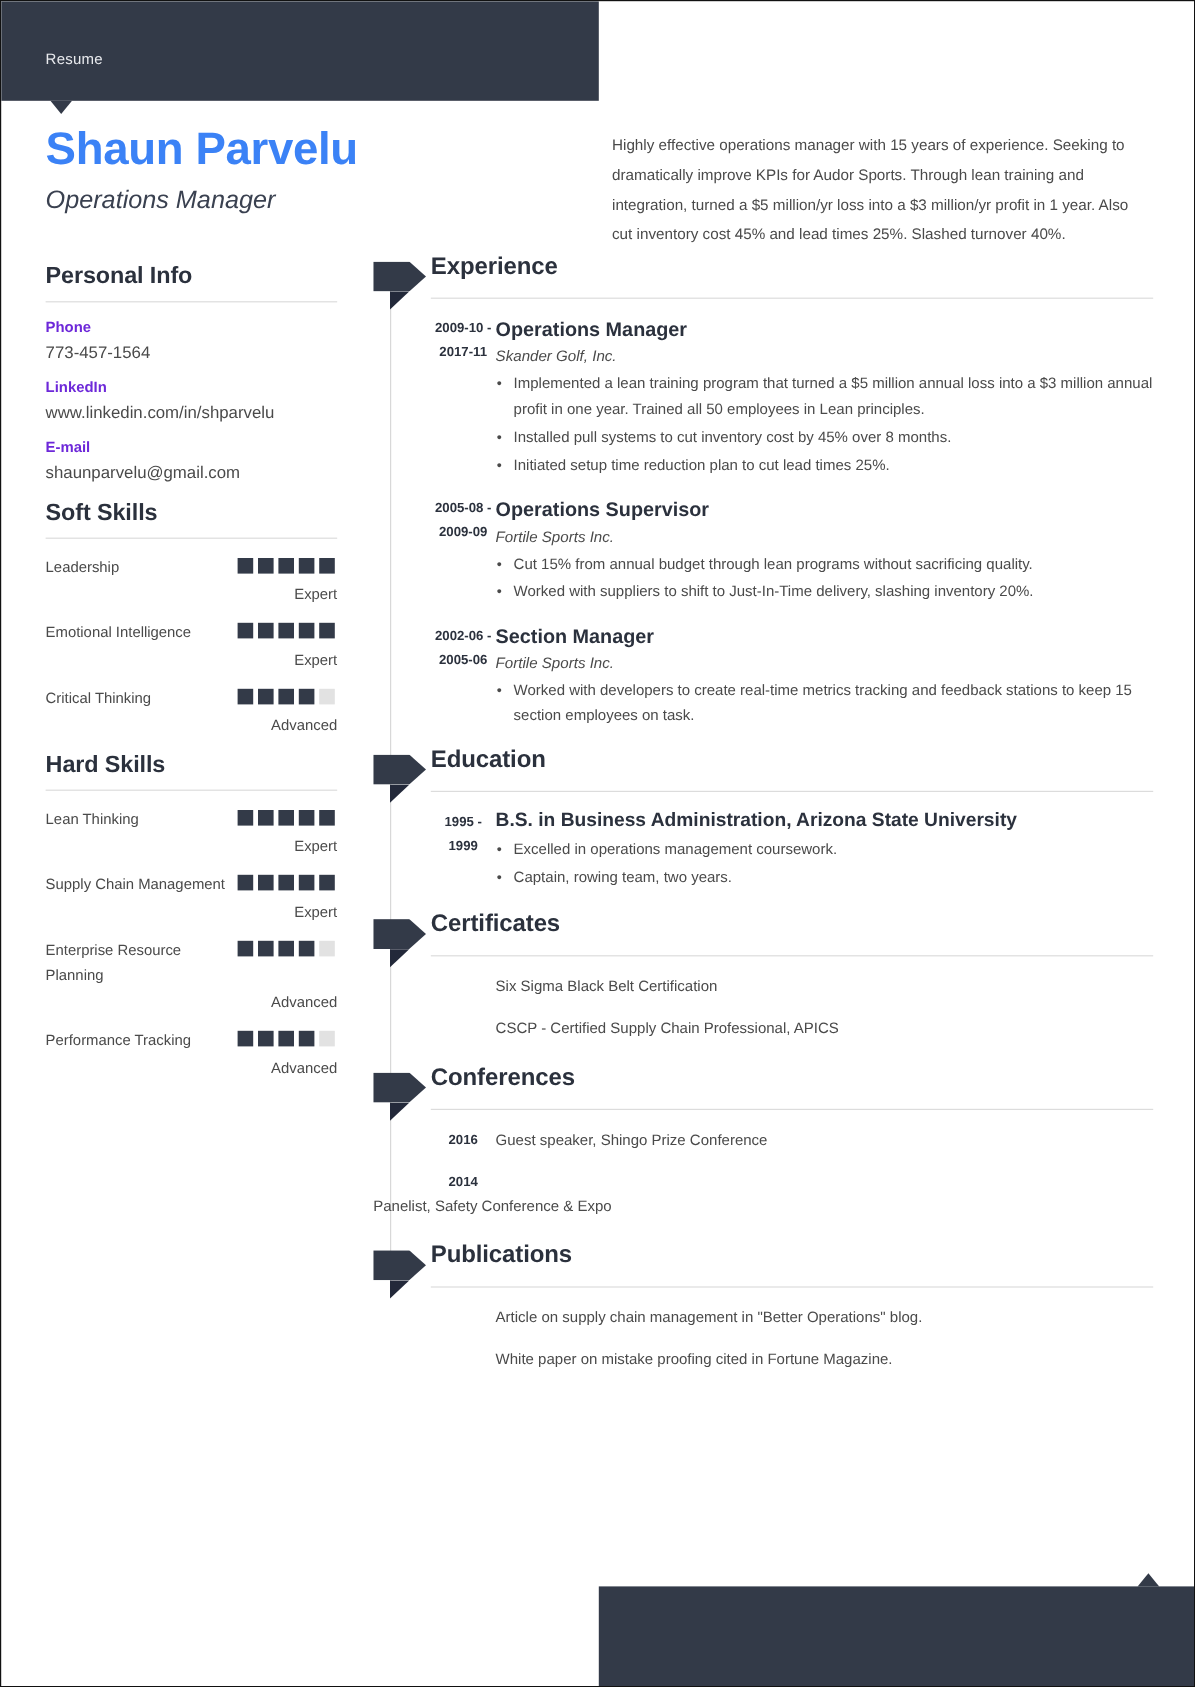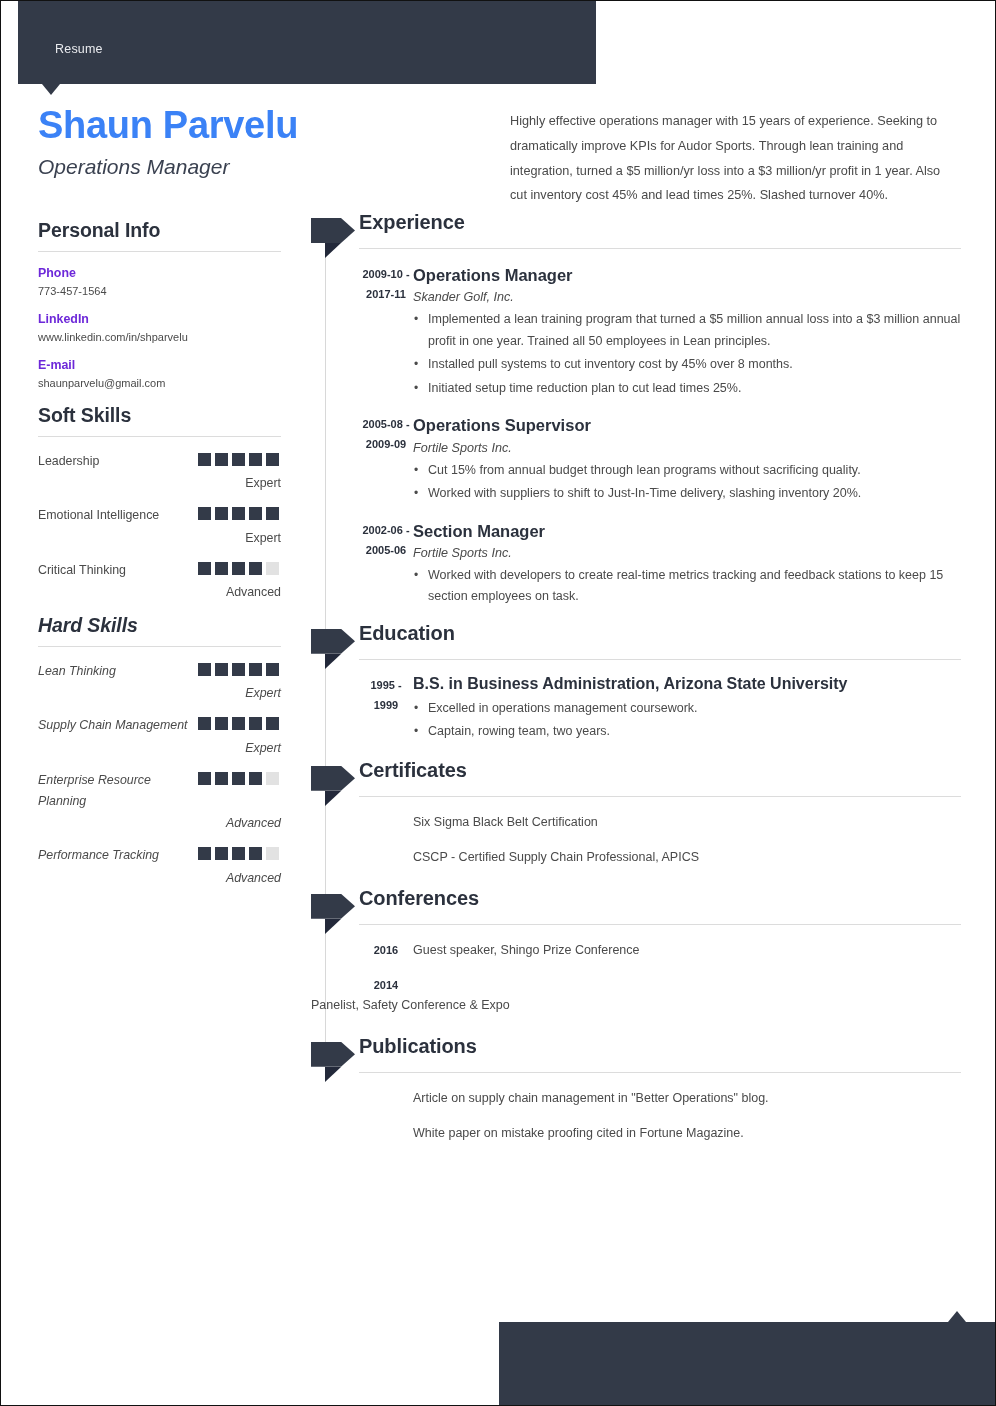--- a/index.html
+++ b/index.html
@@ -17,23 +17,23 @@
     height: 1406px;
     background: #ffffff;
     border: 1px solid #111111;
     box-sizing: border-box;
     overflow: hidden;
   }
 
   
   .topbar {
     position: absolute;
-    left: 17px;
+    left: 0;
     top: 0;
-    width: 578px;
+    width: 498px;
     height: 83px;
     background: #333a48;
   }
   .topbar-label {
     position: absolute;
     left: 37px;
     top: 41px;
     font-size: 12.5px;
     color: #e9eaee;
     letter-spacing: .2px;
@@ -128,21 +128,21 @@
     margin-bottom: 14px;
   }
   .info-item { margin-bottom: 15px; }
   .info-label {
     font-size: 12.4px;
     font-weight: bold;
     color: #6d28d9;
     margin-bottom: 5px;
   }
   .info-value {
-    font-size: 11px;
+    font-size: 14px;
     color: #4a4a4a;
   }
 
   
   .skill-row {
     position: relative;
     min-height: 36px;
     margin-bottom: 15px;
   }
   .skill-name {
@@ -372,21 +372,21 @@
               <div class="sq on"></div>
               <div class="sq on"></div>
               <div class="sq on"></div>
               <div class="sq"></div>
             </div>
             <div class="skill-level">Advanced</div>
           </div>
         </div>
     </div>
 
-    <div class="side-section" style="margin-top:12px;font-style:italic;">
+    <div class="side-section" style="margin-top:12px;">
       <div class="side-title">Hard Skills</div>
       <div class="side-rule"></div>
       <div id="hard-skills-list">
           <div class="skill-row">
             <div class="skill-name">Lean Thinking</div>
             <div class="skill-squares">
               <div class="sq on"></div>
               <div class="sq on"></div>
               <div class="sq on"></div>
               <div class="sq on"></div>

